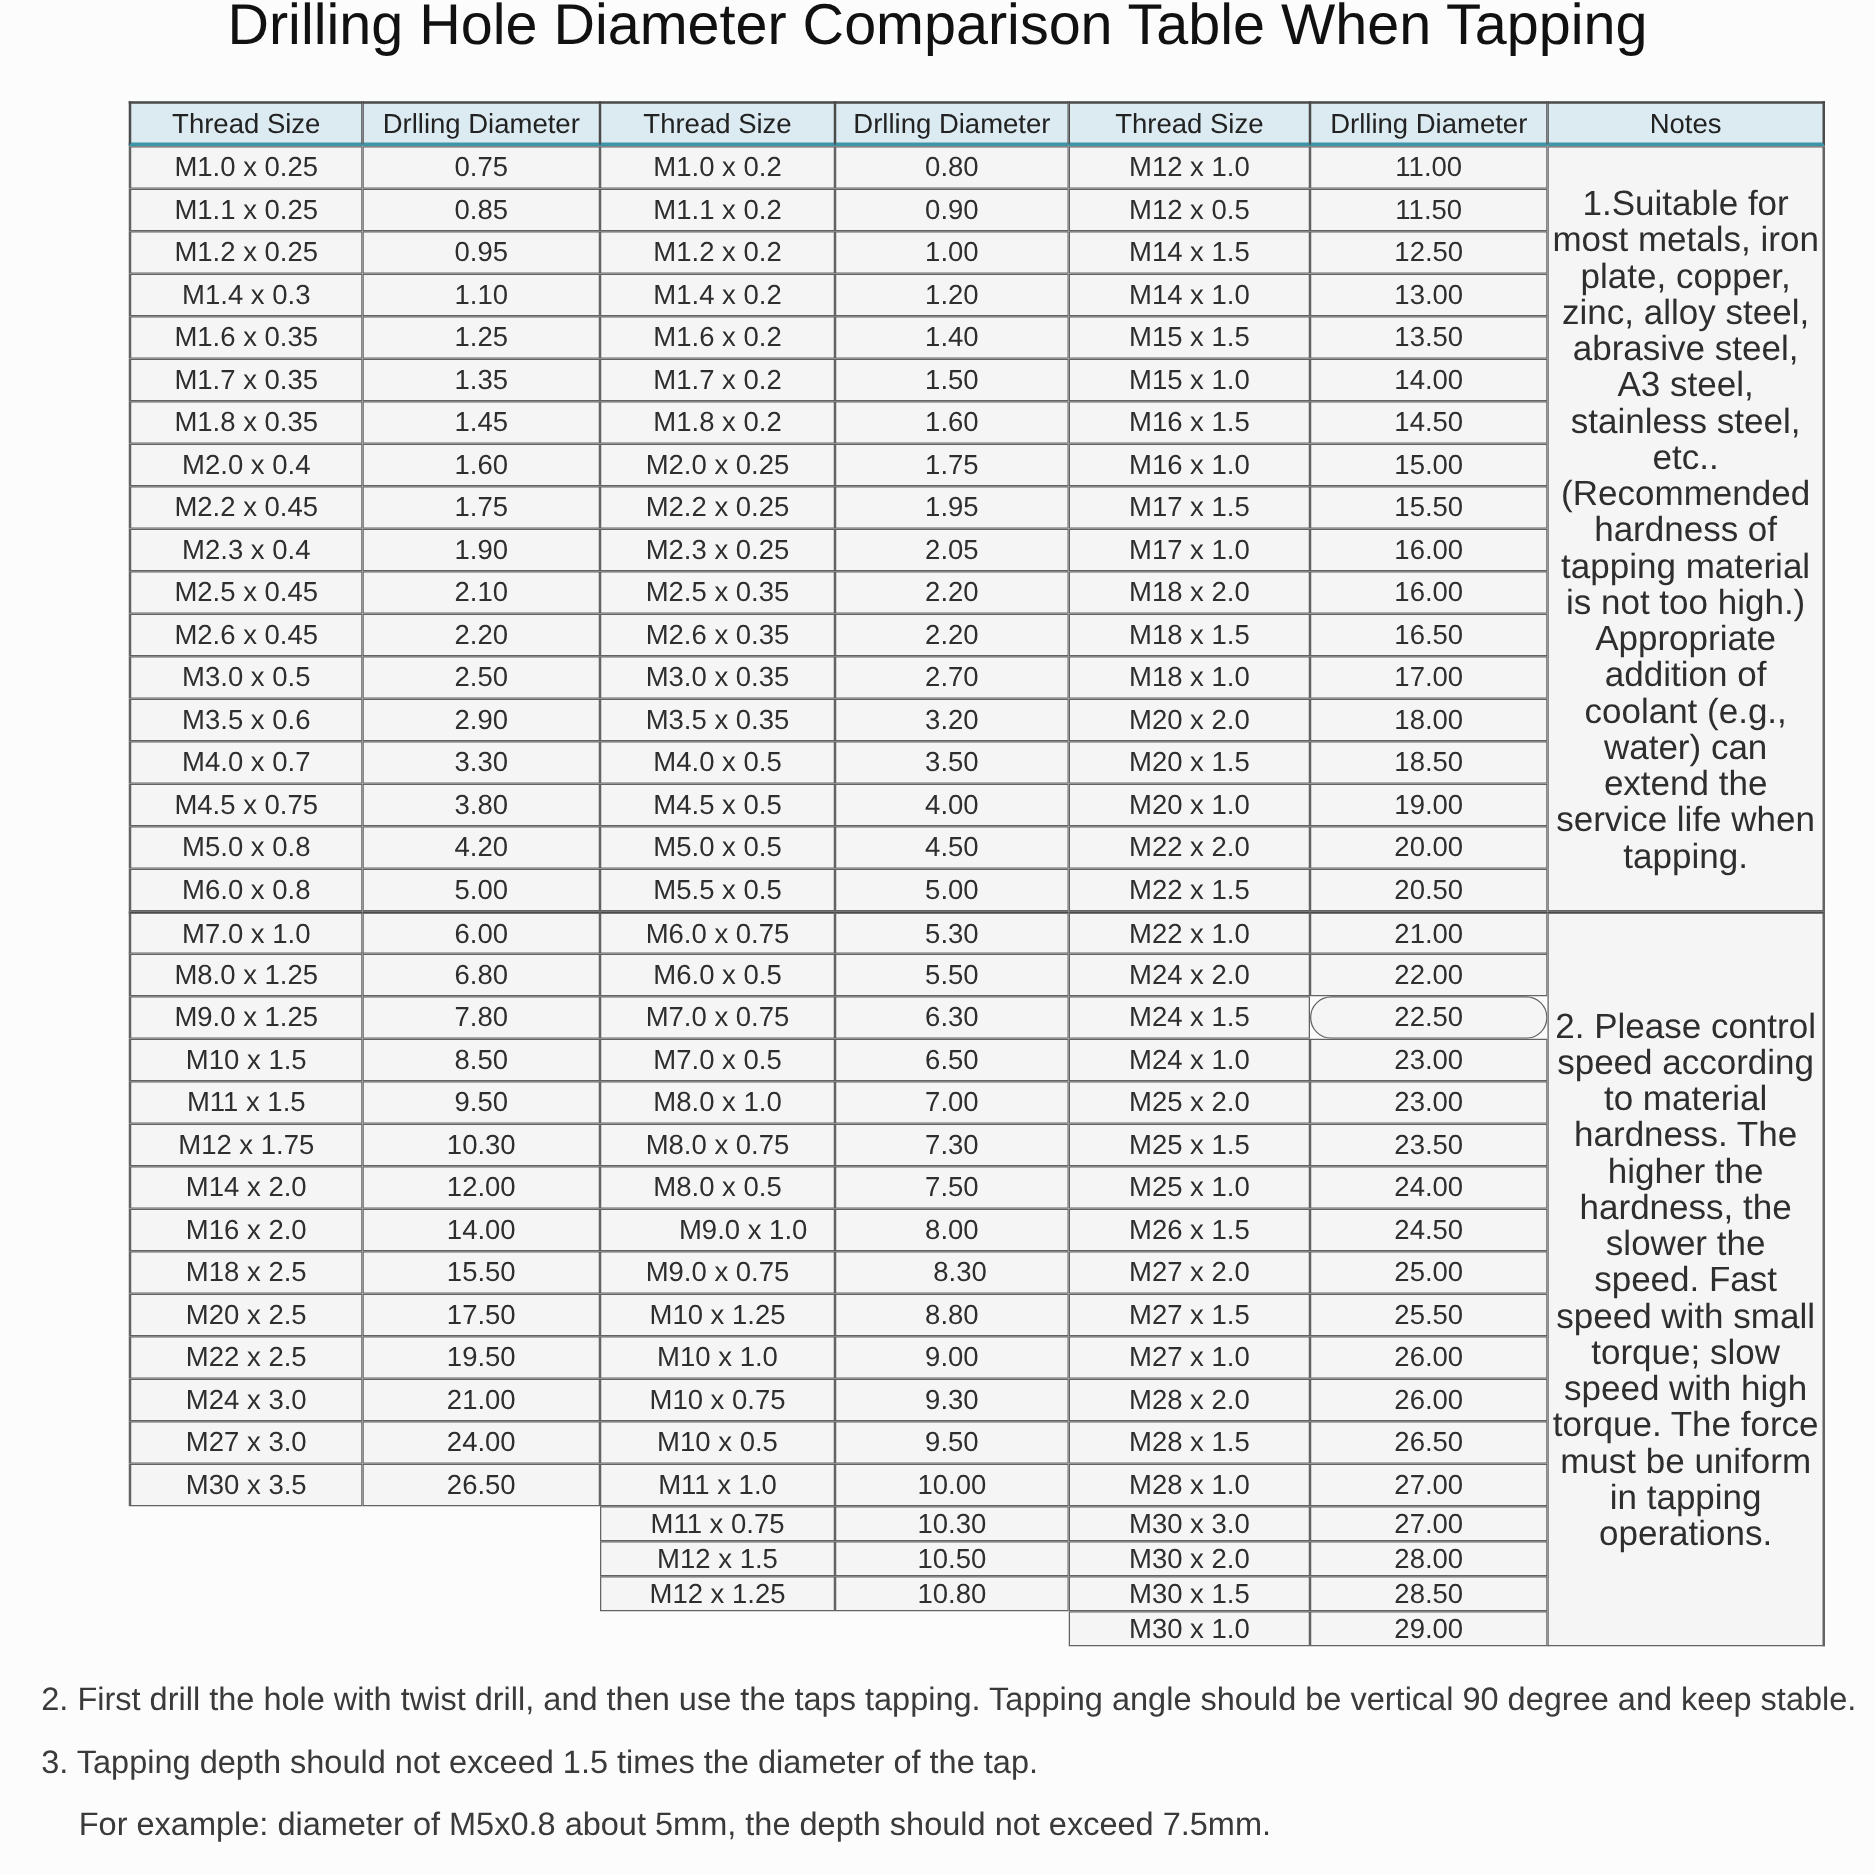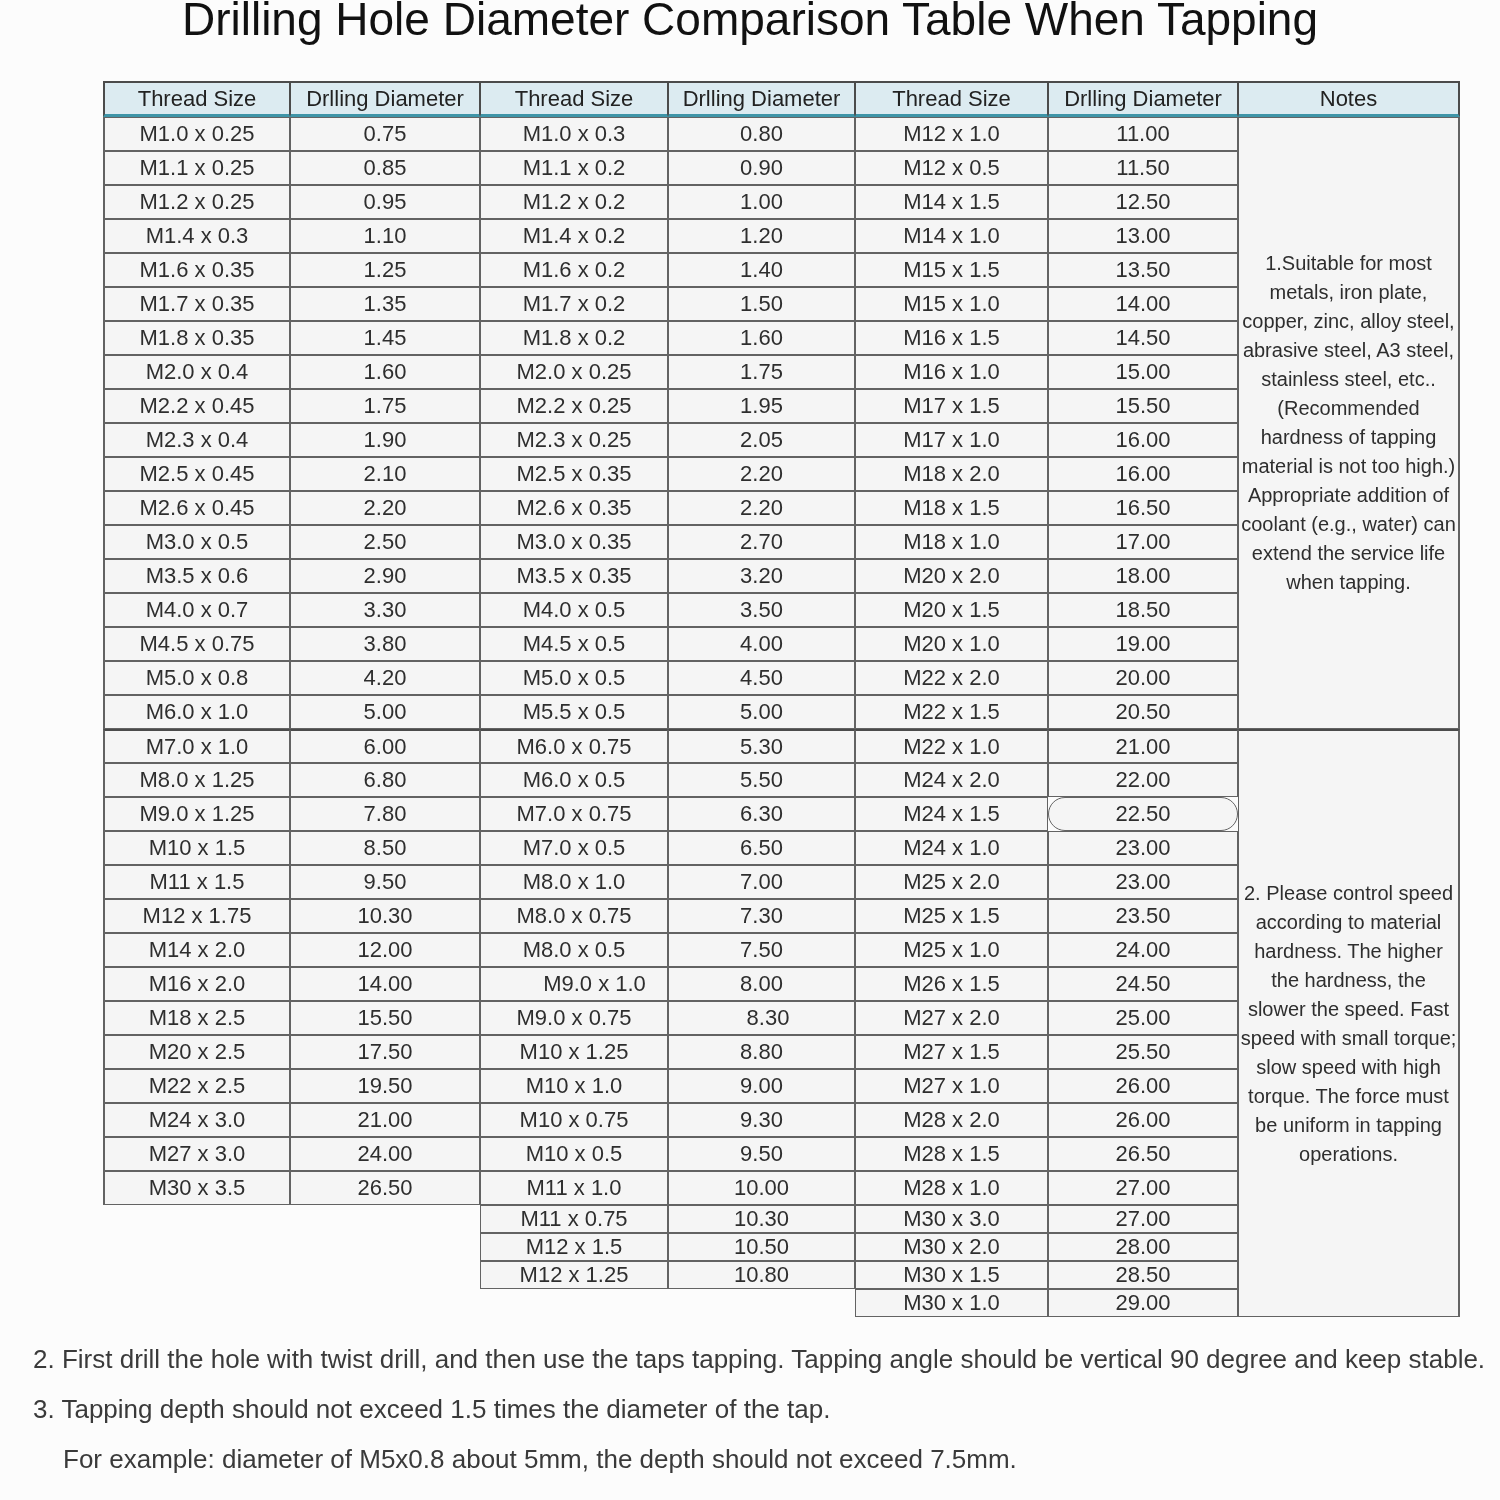--- a/index.html
+++ b/index.html
@@ -35,21 +35,21 @@
     font-size:22px;color:#222;
   }
   .cell{
     background:#f5f5f5;
     border:1px solid #636363;
     display:flex;align-items:center;justify-content:center;
     font-size:22px;
     white-space:nowrap;
   }
   .notes{
-    font-size:20px;
+    font-size:28px;
     line-height:29px;
     white-space:normal;
     text-align:center;
     padding:0 1px;
   }
   .thick-top{
     border-top:2px solid #4b4b4b;
   }
   .footer{
     position:absolute;
@@ -74,21 +74,21 @@
 <div class="tap-grid" id="grid">
     <div class="hcell" style="grid-area: 1 / 1; border-left-width: 2px; border-top-width: 2px;">Thread Size</div>
     <div class="hcell" style="grid-area: 1 / 2; border-top-width: 2px;">Drlling Diameter</div>
     <div class="hcell" style="grid-area: 1 / 3; border-top-width: 2px;">Thread Size</div>
     <div class="hcell" style="grid-area: 1 / 4; border-top-width: 2px;">Drlling Diameter</div>
     <div class="hcell" style="grid-area: 1 / 5; border-top-width: 2px;">Thread Size</div>
     <div class="hcell" style="grid-area: 1 / 6; border-top-width: 2px;">Drlling Diameter</div>
     <div class="hcell" style="grid-area: 1 / 7; border-top-width: 2px; border-right-width: 2px;">Notes</div>
     <div class="cell" style="grid-area: 2 / 1; border-left-width: 2px;">M1.0 x 0.25</div>
     <div class="cell" style="grid-area: 2 / 2;">0.75</div>
-    <div class="cell" style="grid-area: 2 / 3;">M1.0 x 0.3</div>
+    <div class="cell" style="grid-area: 2 / 3;">M1.0 x 0.2</div>
     <div class="cell" style="grid-area: 2 / 4;">0.80</div>
     <div class="cell" style="grid-area: 2 / 5;">M12 x 1.0</div>
     <div class="cell" style="grid-area: 2 / 6;">11.00</div>
     <div class="cell" style="grid-area: 3 / 1; border-left-width: 2px;">M1.1 x 0.25</div>
     <div class="cell" style="grid-area: 3 / 2;">0.85</div>
     <div class="cell" style="grid-area: 3 / 3;">M1.1 x 0.2</div>
     <div class="cell" style="grid-area: 3 / 4;">0.90</div>
     <div class="cell" style="grid-area: 3 / 5;">M12 x 0.5</div>
     <div class="cell" style="grid-area: 3 / 6;">11.50</div>
     <div class="cell" style="grid-area: 4 / 1; border-left-width: 2px;">M1.2 x 0.25</div>
@@ -174,21 +174,21 @@
     <div class="cell" style="grid-area: 17 / 3;">M4.5 x 0.5</div>
     <div class="cell" style="grid-area: 17 / 4;">4.00</div>
     <div class="cell" style="grid-area: 17 / 5;">M20 x 1.0</div>
     <div class="cell" style="grid-area: 17 / 6;">19.00</div>
     <div class="cell" style="grid-area: 18 / 1; border-left-width: 2px;">M5.0 x 0.8</div>
     <div class="cell" style="grid-area: 18 / 2;">4.20</div>
     <div class="cell" style="grid-area: 18 / 3;">M5.0 x 0.5</div>
     <div class="cell" style="grid-area: 18 / 4;">4.50</div>
     <div class="cell" style="grid-area: 18 / 5;">M22 x 2.0</div>
     <div class="cell" style="grid-area: 18 / 6;">20.00</div>
-    <div class="cell" style="grid-area: 19 / 1; border-left-width: 2px;">M6.0 x 1.0</div>
+    <div class="cell" style="grid-area: 19 / 1; border-left-width: 2px;">M6.0 x 0.8</div>
     <div class="cell" style="grid-area: 19 / 2;">5.00</div>
     <div class="cell" style="grid-area: 19 / 3;">M5.5 x 0.5</div>
     <div class="cell" style="grid-area: 19 / 4;">5.00</div>
     <div class="cell" style="grid-area: 19 / 5;">M22 x 1.5</div>
     <div class="cell" style="grid-area: 19 / 6;">20.50</div>
     <div class="cell thick-top" style="grid-area: 20 / 1; border-left-width: 2px;">M7.0 x 1.0</div>
     <div class="cell thick-top" style="grid-area: 20 / 2;">6.00</div>
     <div class="cell thick-top" style="grid-area: 20 / 3;">M6.0 x 0.75</div>
     <div class="cell thick-top" style="grid-area: 20 / 4;">5.30</div>
     <div class="cell thick-top" style="grid-area: 20 / 5;">M22 x 1.0</div>

